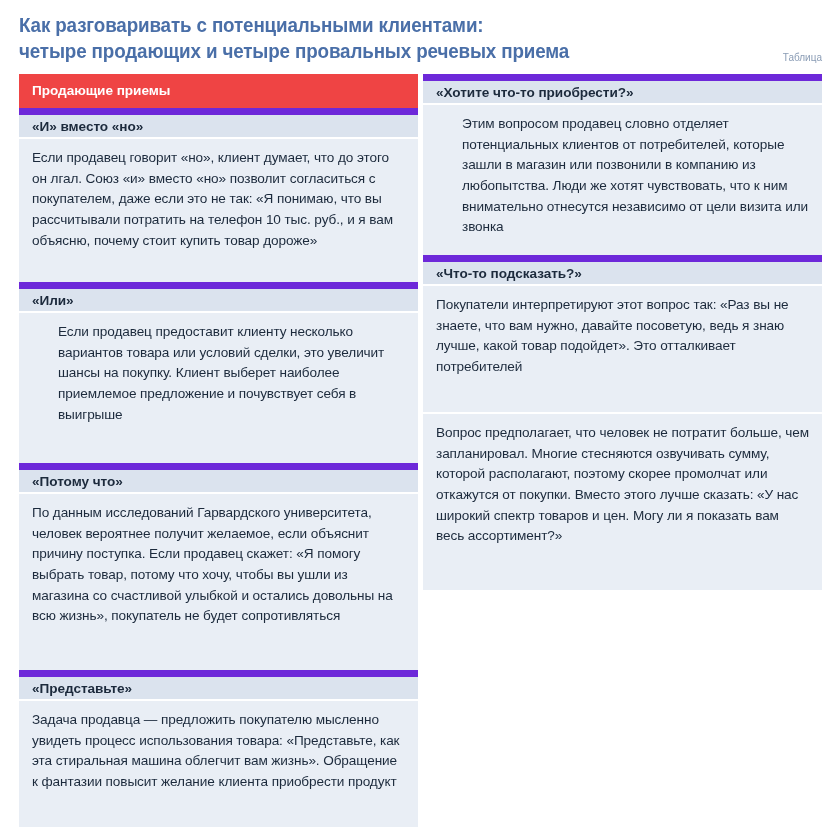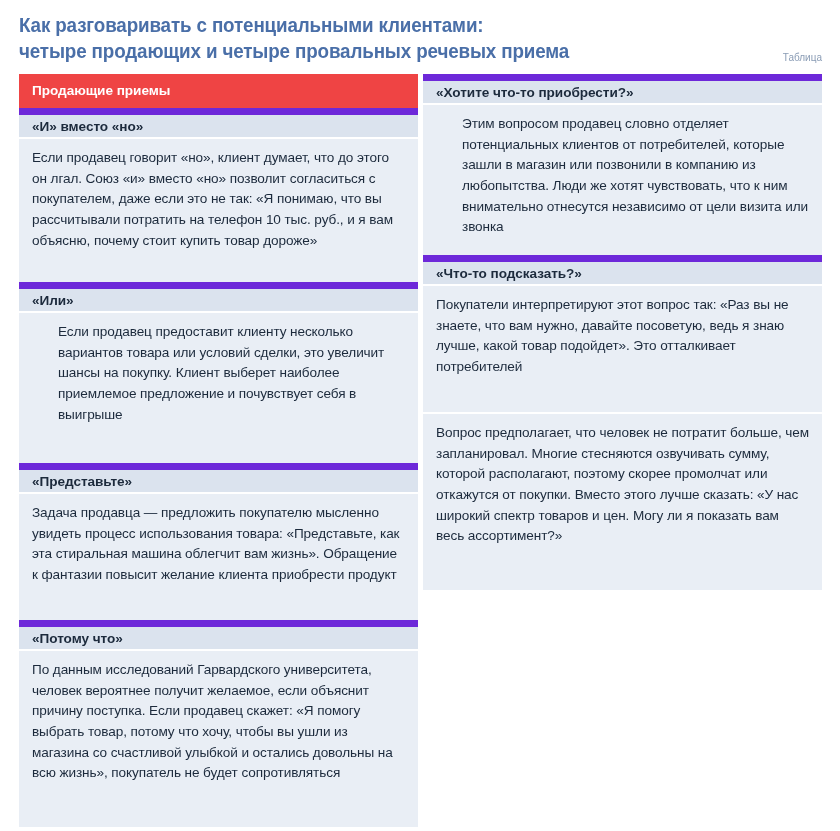--- a/index.html
+++ b/index.html
@@ -156,29 +156,29 @@
         <div class="blk blk-0">
           <div class="row-sub">«И» вместо «но»</div>
           <div class="row-body">Если продавец говорит «но», клиент думает, что до этого он лгал. Союз «и» вместо «но» позволит согласиться с покупателем, даже если это не так: «Я понимаю, что вы рассчитывали потратить на телефон 10 тыс. руб., и я вам объясню, почему стоит купить товар дороже»</div>
         </div>
 
         <div class="blk blk-1">
           <div class="row-sub">«Или»</div>
           <div class="row-body">Если продавец предоставит клиенту несколько вариантов товара или условий сделки, это увеличит шансы на покупку. Клиент выберет наиболее приемлемое предложение и почувствует себя в выигрыше</div>
         </div>
 
+        <div class="blk blk-3">
+          <div class="row-sub">«Потому что»</div>
+          <div class="row-body">По данным исследований Гарвардского университета, человек вероятнее получит желаемое, если объяснит причину поступка. Если продавец скажет: «Я помогу выбрать товар, потому что хочу, чтобы вы ушли из магазина со счастливой улыбкой и остались довольны на всю жизнь», покупатель не будет сопротивляться</div>
+        </div>
+
         <div class="blk blk-2">
           <div class="row-sub">«Представьте»</div>
           <div class="row-body">Задача продавца — предложить покупателю мысленно увидеть процесс использования товара: «Представьте, как эта стиральная машина облегчит вам жизнь». Обращение к фантазии повысит желание клиента приобрести продукт</div>
         </div>
-
-        <div class="blk blk-3">
-          <div class="row-sub">«Потому что»</div>
-          <div class="row-body">По данным исследований Гарвардского университета, человек вероятнее получит желаемое, если объяснит причину поступка. Если продавец скажет: «Я помогу выбрать товар, потому что хочу, чтобы вы ушли из магазина со счастливой улыбкой и остались довольны на всю жизнь», покупатель не будет сопротивляться</div>
-        </div>
       </div>
 
       <div class="col">
 
 
         <div class="blk blk-1">
           <div class="row-sub">«Хотите что-то приобрести?»</div>
           <div class="row-body">Этим вопросом продавец словно отделяет потенциальных клиентов от потребителей, которые зашли в магазин или позвонили в компанию из любопытства. Люди же хотят чувствовать, что к ним внимательно отнесутся независимо от цели визита или звонка</div>
         </div>
 

